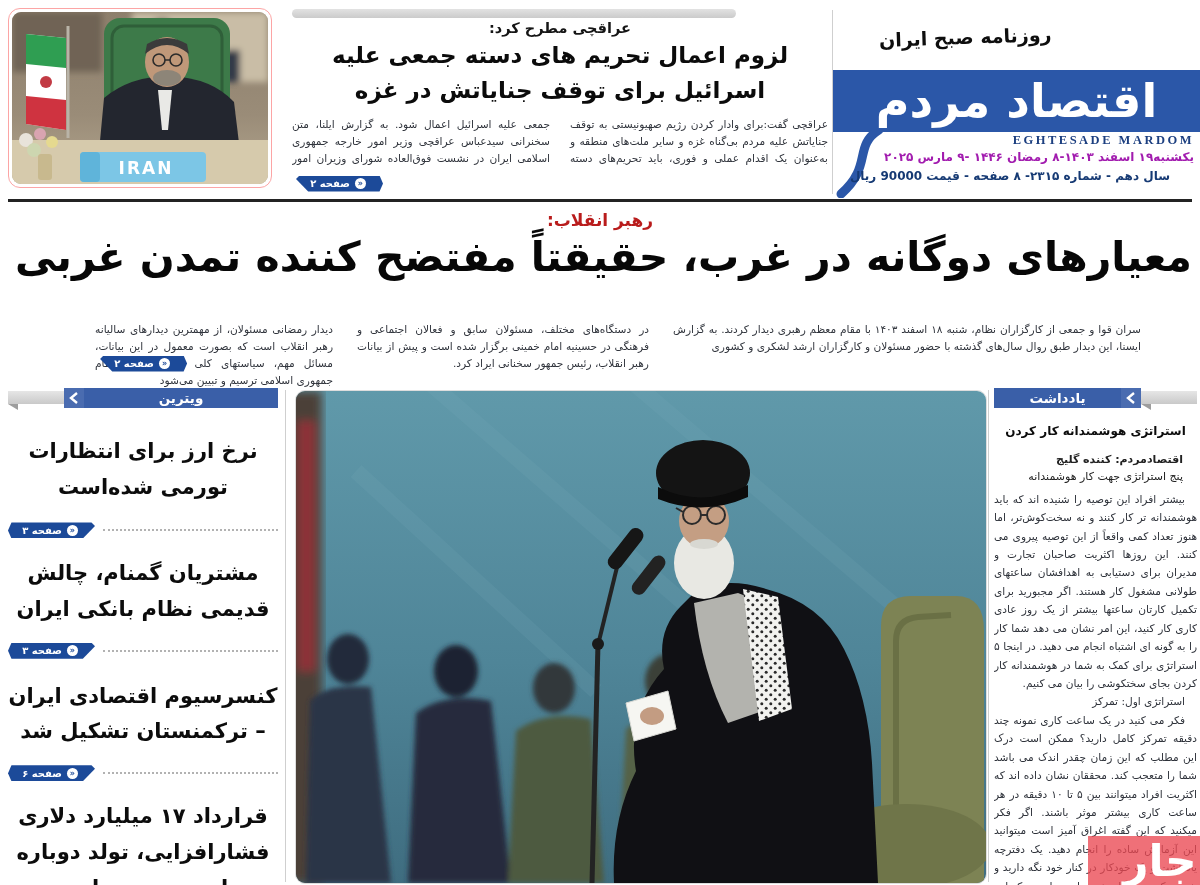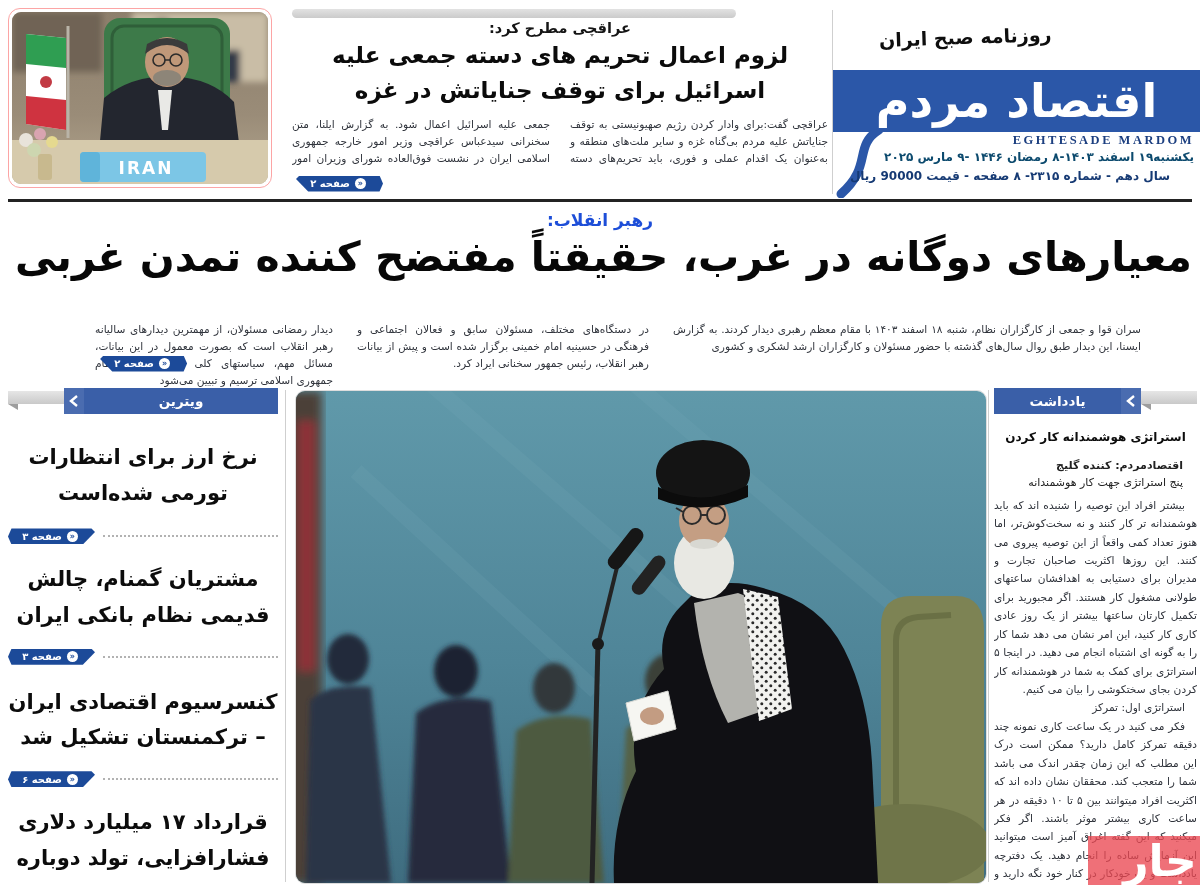--- a/index.html
+++ b/index.html
@@ -26,51 +26,51 @@
   .vdiv{width:1px;background:#cfcfcf;}
   .masthead{left:833px;top:0;width:367px;height:198px;}
   .tagline{position:absolute;left:46px;top:26px;font-size:19px;font-weight:bold;color:#0e0e0e;
            transform:rotate(-2deg);direction:rtl;}
   .band{position:absolute;left:0;top:70px;width:367px;height:62px;background:#2b57a8;}
   .band .logo{width:100%;height:100%;display:flex;align-items:center;justify-content:center;
               color:#fff;font-size:46px;font-weight:bold;direction:rtl;letter-spacing:-1px;}
   .logo-tail{position:absolute;left:0px;top:128px;}
   .latin{position:absolute;right:6px;top:133px;font-family:"Liberation Serif",serif;
          font-size:12.5px;letter-spacing:2.5px;color:#1c3f80;font-weight:bold;}
-  .dateline{position:absolute;right:6px;top:150px;font-size:12px;font-weight:bold;color:#0c4a6e;
+  .dateline{position:absolute;right:6px;top:150px;font-size:12px;font-weight:bold;color:#a21caf;
             direction:rtl;text-align:right;}
   .issueline{position:absolute;right:30px;top:169px;font-size:12px;font-weight:bold;color:#163a74;
             direction:rtl;text-align:right;}
 
   .rule-black{left:8px;right:8px;top:199px;height:3px;background:#232323;}
 
   
   .lead-kicker{left:0;right:0;top:210px;text-align:center;font-size:17px;font-weight:bold;
-               color:#1d4ed8;direction:rtl;}
+               color:#b91c1c;direction:rtl;}
   .lead-headline{left:8px;right:8px;top:233px;text-align:center;font-size:41px;font-weight:bold;
                  color:#070707;direction:rtl;white-space:nowrap;letter-spacing:-1px;}
   .lead-subrow{left:95px;top:321px;width:1046px;direction:rtl;display:flex;gap:24px;
                font-size:10.6px;line-height:1.6;text-align:justify;color:#30343c;}
   .lead-subrow .c1{flex:0 0 468px;}
   .lead-subrow .c2{flex:0 0 292px;}
   .lead-subrow .c3{flex:1;}
 
   
   .pbadge{position:relative;display:inline-flex;align-items:center;gap:5px;background:#1c4a99;
           color:#fff;height:16px;padding:0 12px 0 9px;font-size:10px;font-weight:bold;
           clip-path:polygon(4% 0,96% 0,100% 22%,86% 100%,4% 100%,0 50%);direction:rtl;
           min-width:66px;justify-content:center;}
   .pbadge.rev{clip-path:polygon(4% 0,96% 0,100% 50%,96% 100%,14% 100%,0 22%);}
   .pbadge .dot{width:11px;height:11px;border-radius:50%;background:#fff;color:#1c4a99;
                font-size:8px;line-height:11px;text-align:center;font-weight:bold;flex:0 0 11px;}
   .lead-badge{left:8px;top:351px;}
   .top-badge{left:296px;top:171px;}
 
   
-  .sec{display:flex;align-items:stretch;height:26px;}
+  .sec{display:flex;align-items:stretch;height:20px;}
   .sec .ribbon{width:56px;height:13px;margin-top:3px;background:linear-gradient(#e6e6e6,#c9c9c9);
                position:relative;}
   .sec .ribbon::after{content:"";position:absolute;left:0;top:13px;border-top:6px solid #9d9d9d;
                border-left:10px solid transparent;}
   .sec .chev{width:20px;background:#4a6cb0;display:flex;align-items:center;justify-content:center;}
   .sec .bar{flex:1;background:#3a5fa8;color:#fff;display:flex;align-items:center;
             justify-content:center;font-size:13.5px;font-weight:bold;direction:rtl;}
 
   
   .sidebar{left:8px;top:388px;width:270px;height:497px;overflow:hidden;}

